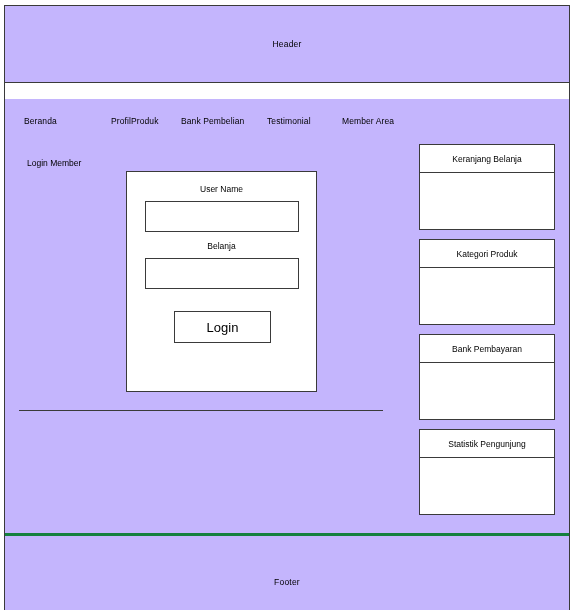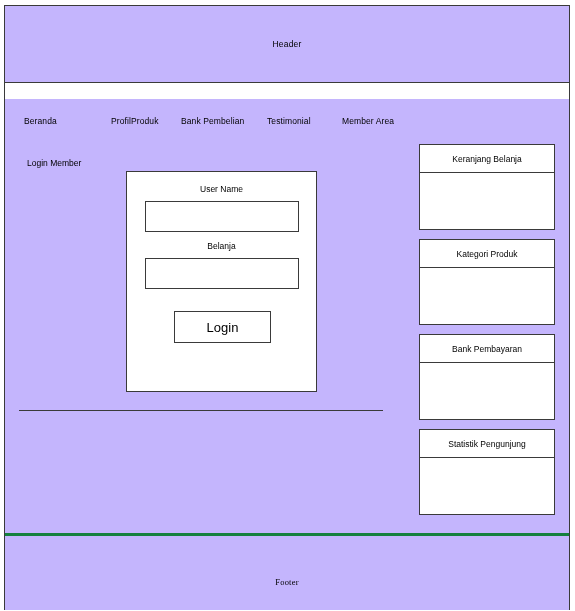--- a/index.html
+++ b/index.html
@@ -49,21 +49,20 @@
     border-bottom: 1px solid #3a3a3a;
   }
   #content-band {
     top: 122px;
     height: 408px;
     border-bottom: 3px solid #15803d;
   }
   #footer-band {
     top: 530px;
     height: 74px;
-    font-family: Liberation Serif, serif;
   }
 
   .band-label {
     position: absolute;
     left: 0;
     width: 100%;
     text-align: center;
     font-size: 8.5px;
     letter-spacing: 0.2px;
   }

